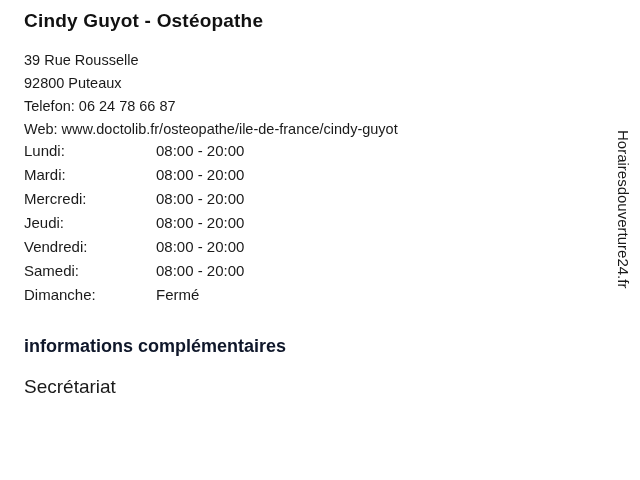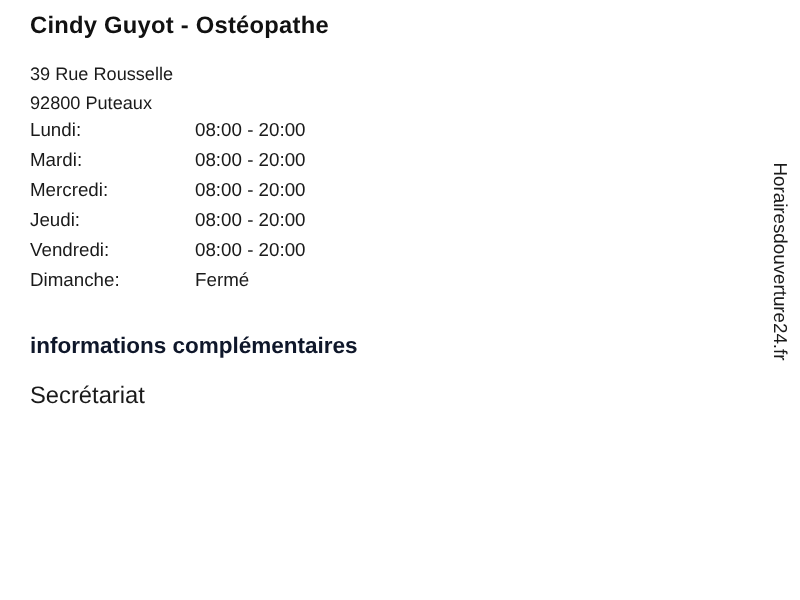--- a/index.html
+++ b/index.html
@@ -94,20 +94,22 @@
 <body>
 
 <div class="page">
 
   <div class="content">
 
     <h1 class="title">Cindy Guyot - Ostéopathe</h1>
 
     <p class="addr-line">39 Rue Rousselle</p>
     <p class="addr-line">92800 Puteaux</p>
+    <p class="addr-line">Telefon: 06 24 78 66 87</p>
+    <p class="addr-line">Web: www.doctolib.fr/osteopathe/ile-de-france/cindy-guyot</p>
 
 
     <table class="hours">
       <tbody>
         <tr>
           <td class="day">Lundi:</td>
           <td class="time">08:00 - 20:00</td>
         </tr>
         <tr>
           <td class="day">Mardi:</td>
@@ -119,20 +121,24 @@
         </tr>
         <tr>
           <td class="day">Jeudi:</td>
           <td class="time">08:00 - 20:00</td>
         </tr>
         <tr>
           <td class="day">Vendredi:</td>
           <td class="time">08:00 - 20:00</td>
         </tr>
         <tr>
+          <td class="day">Samedi:</td>
+          <td class="time">08:00 - 20:00</td>
+        </tr>
+        <tr>
           <td class="day">Dimanche:</td>
           <td class="time">Fermé</td>
         </tr>
       </tbody>
     </table>
 
     <h2 class="info-heading">informations complémentaires</h2>
     <p class="info-text">Secrétariat</p>
 
   </div>

